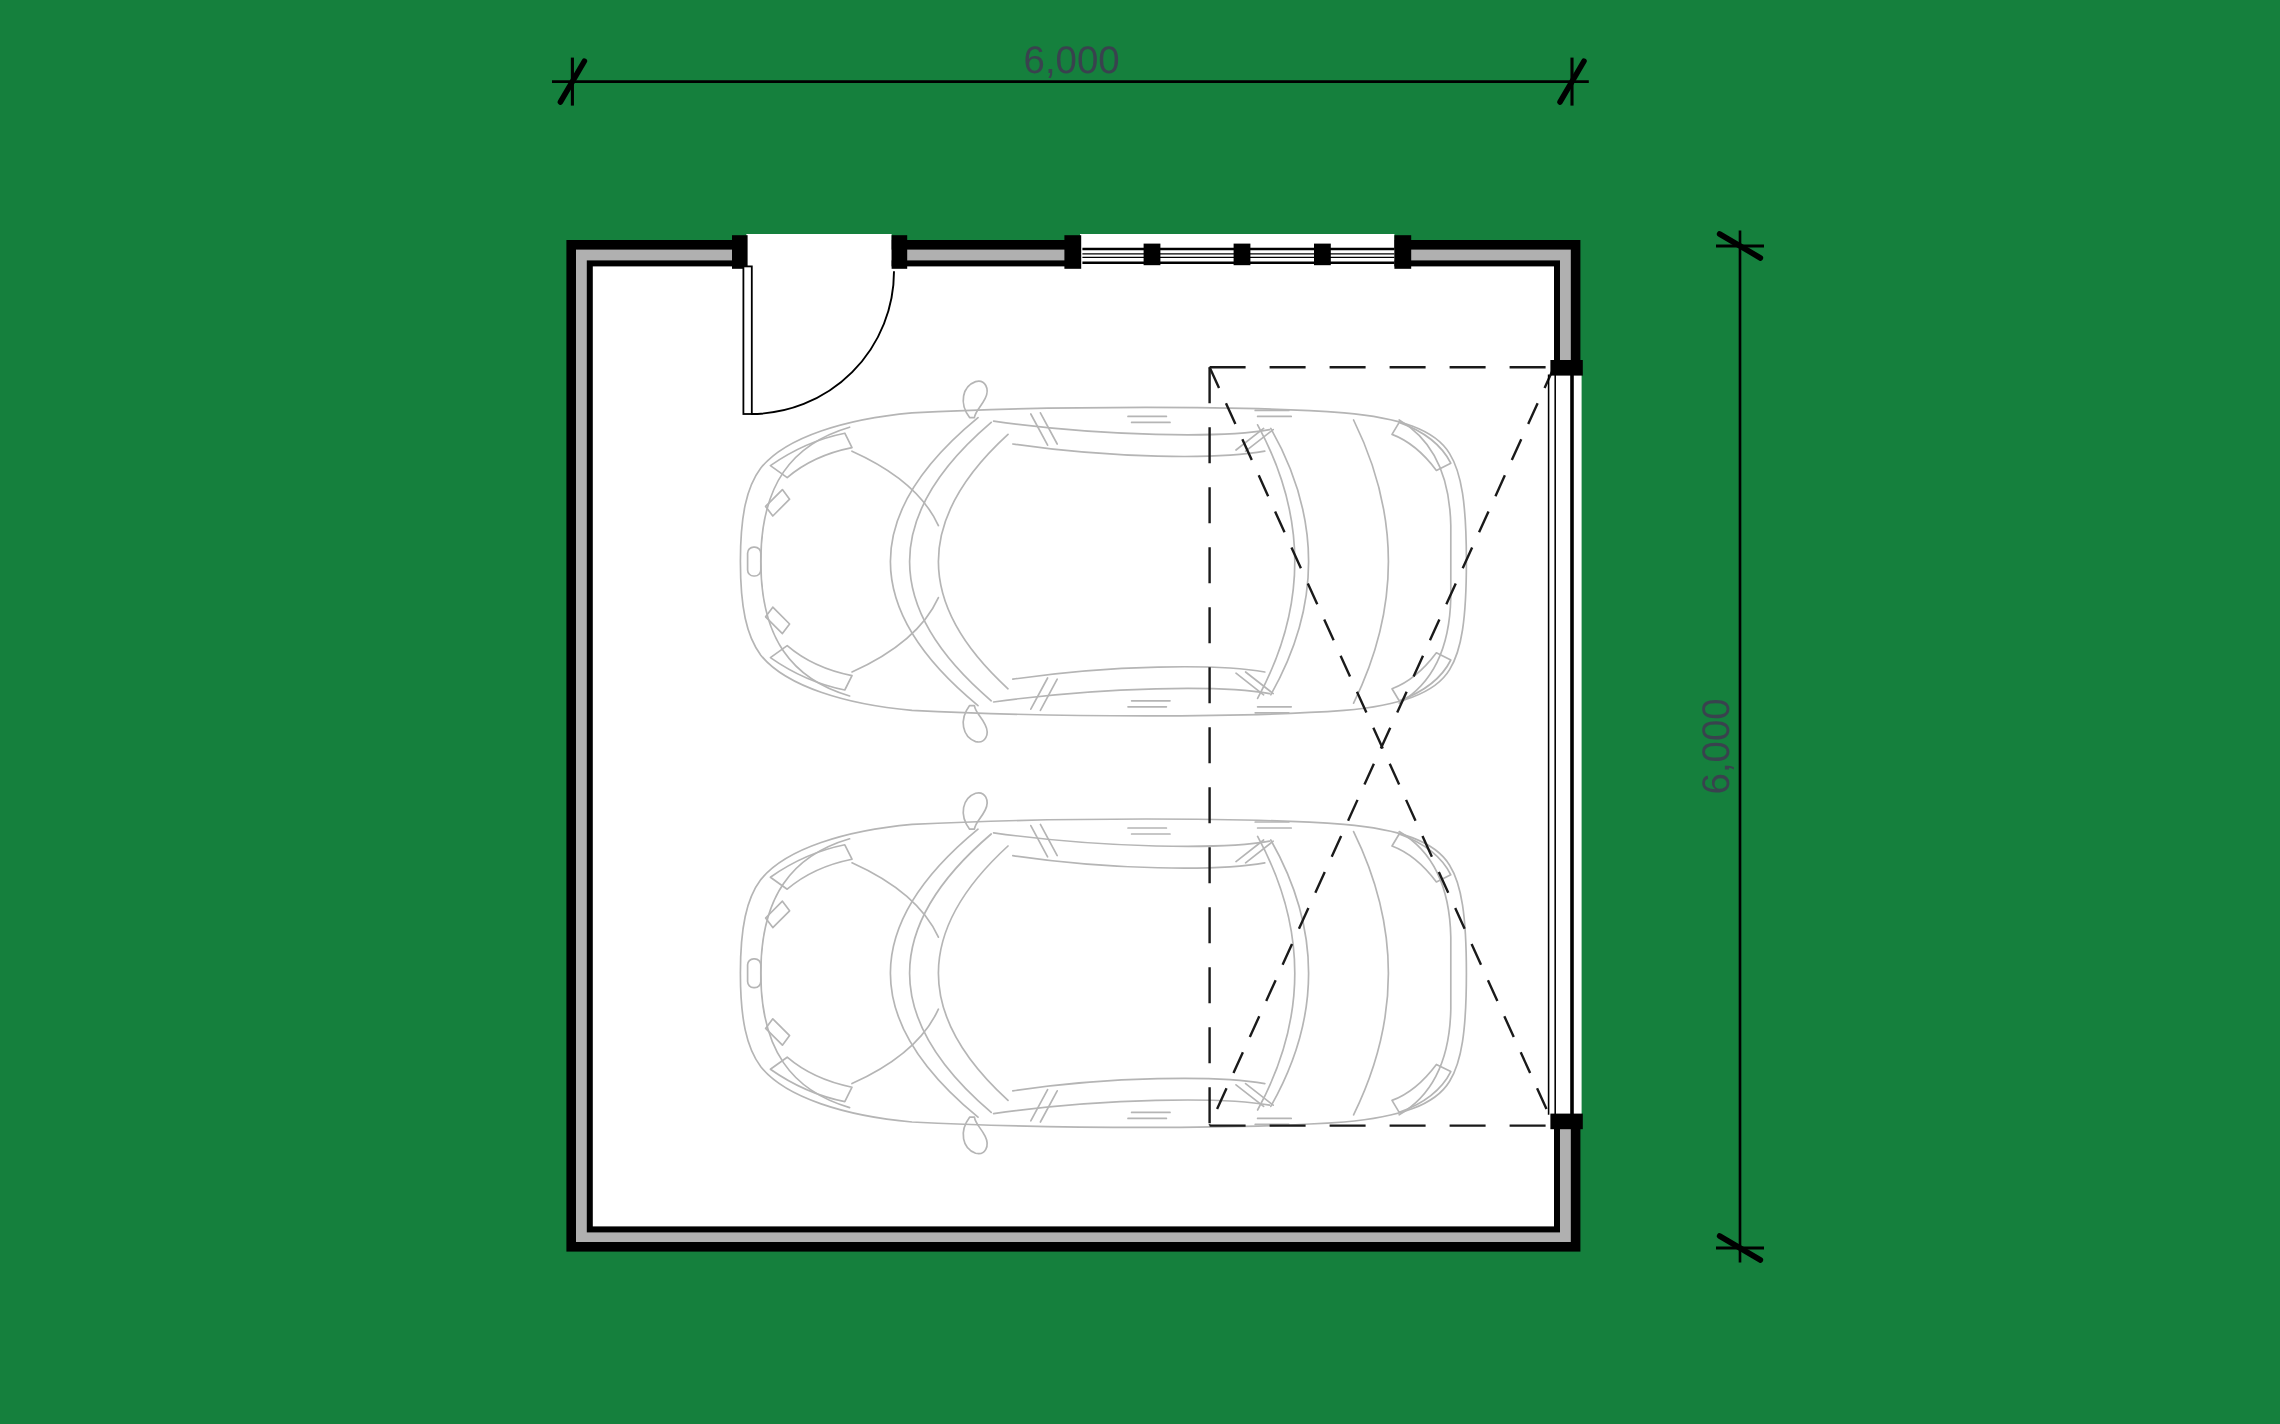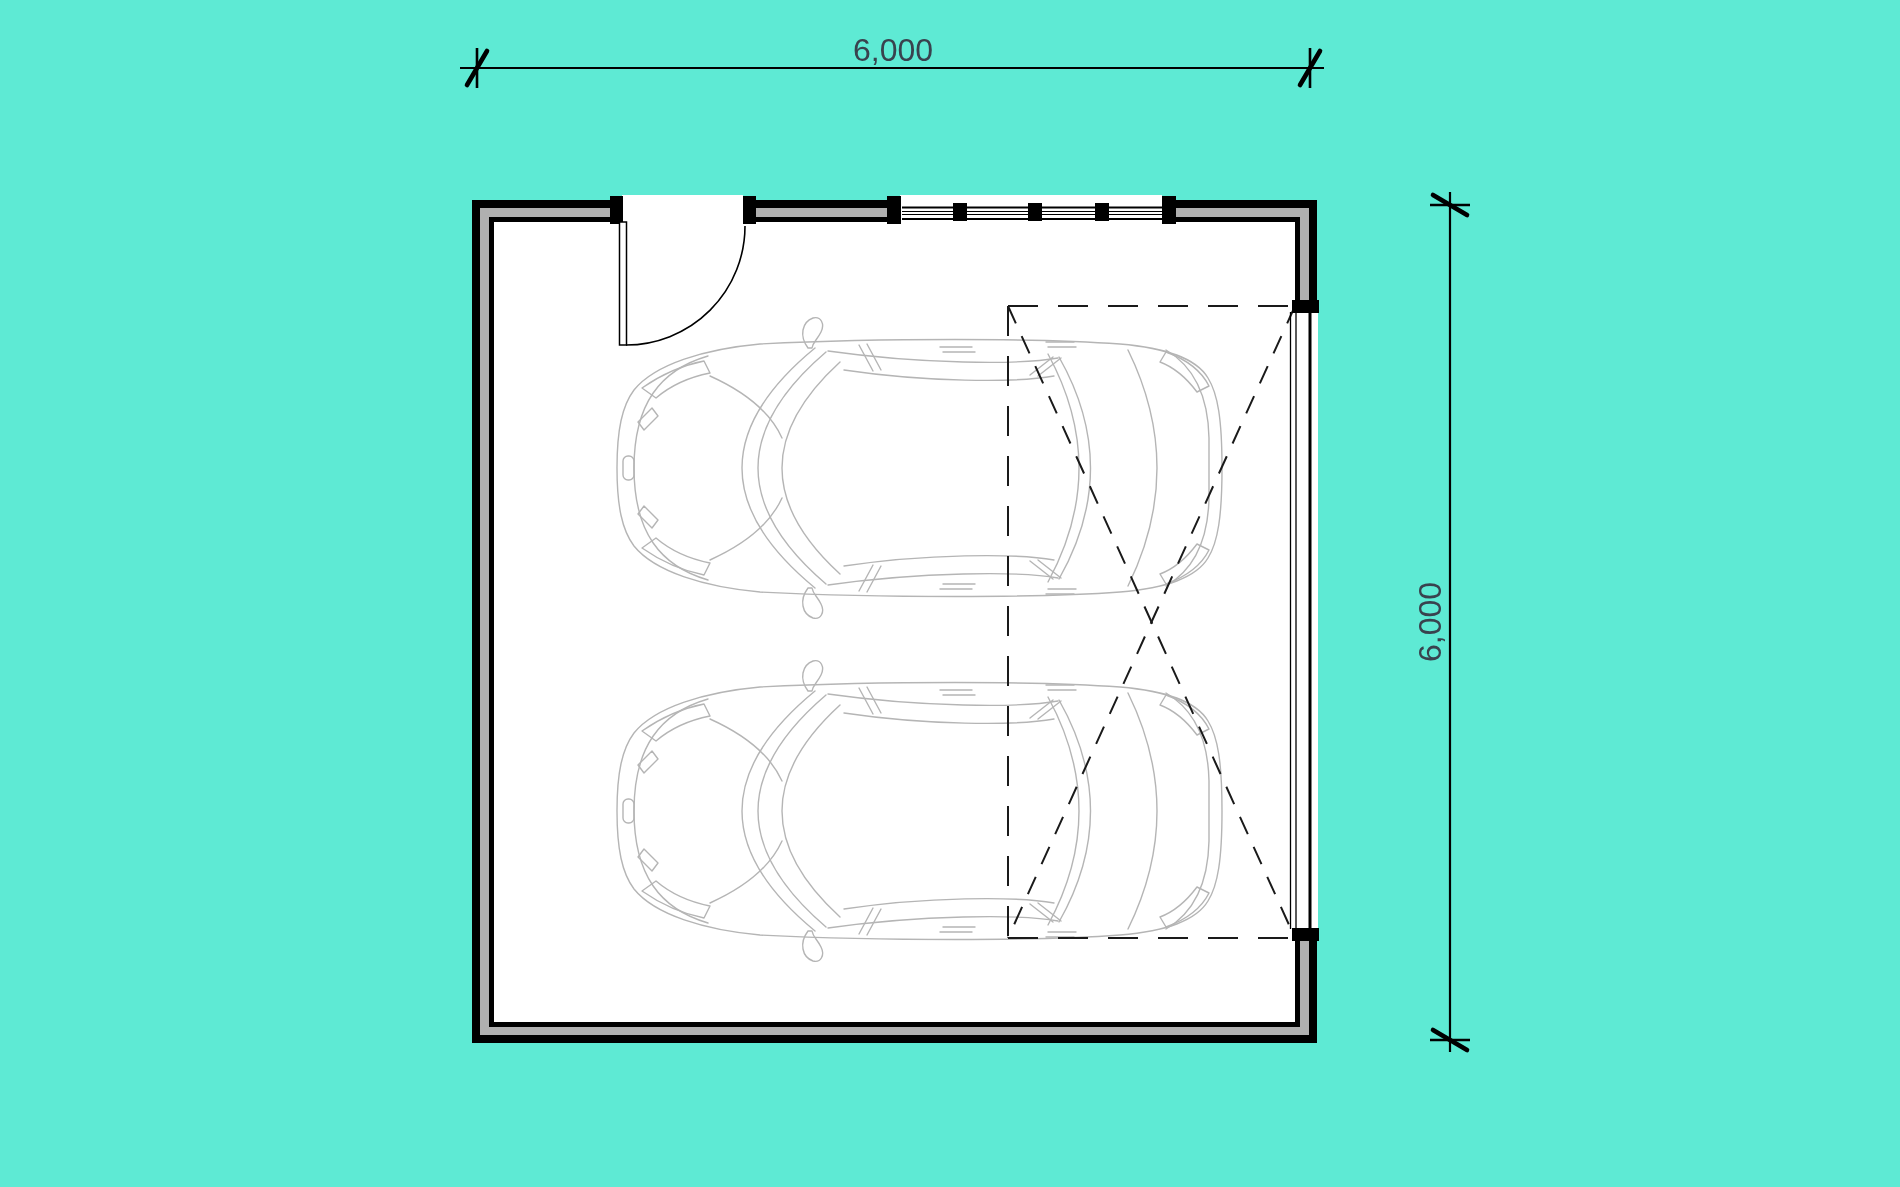--- a/index.html
+++ b/index.html
@@ -1,16 +1,16 @@
 <!DOCTYPE html>
 <html><head>
 <meta charset="utf-8">
 <style>
   html,body{margin:0;padding:0;background:#ffffff;}
-  .canvas{position:relative;width:1900px;height:1187px;background:#5eead4;overflow:hidden;
+  .canvas{position:relative;width:1900px;height:1187px;background:#15803d;overflow:hidden;
           font-family:"Liberation Sans", sans-serif;}
   svg{display:block;}
   .dim-line{stroke:#000000;stroke-width:2.2;fill:none;}
   .tick-bar{stroke:#000000;stroke-width:2.6;}
   .tick-slash{stroke:#000000;stroke-width:4.6;stroke-linecap:round;}
   .dim-text{font-family:"Liberation Sans", sans-serif;font-size:32px;fill:#39424e;}
   .wall-outer{fill:#000000;}
   .wall-core{fill:#b0b0b0;}
   .wall-inner{fill:#000000;}
   .wall-interior{fill:#ffffff;}

